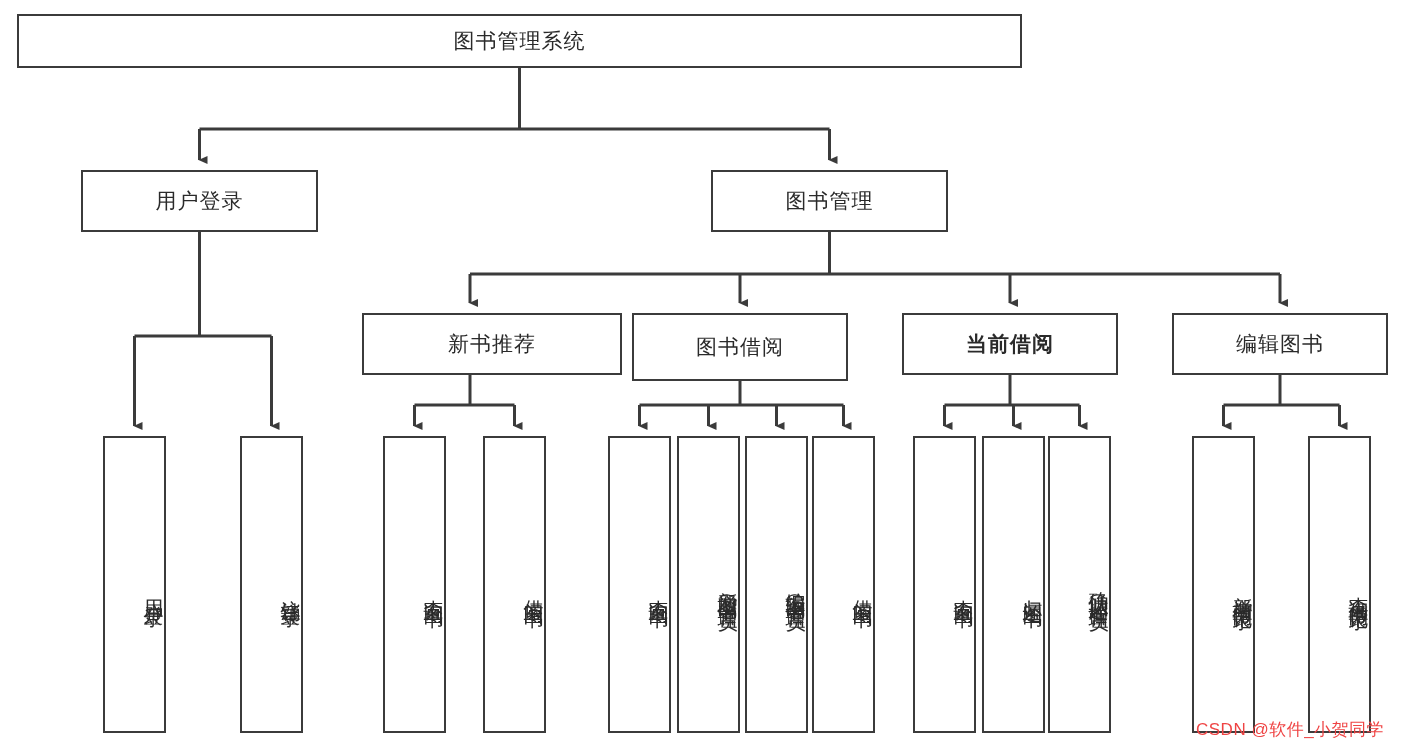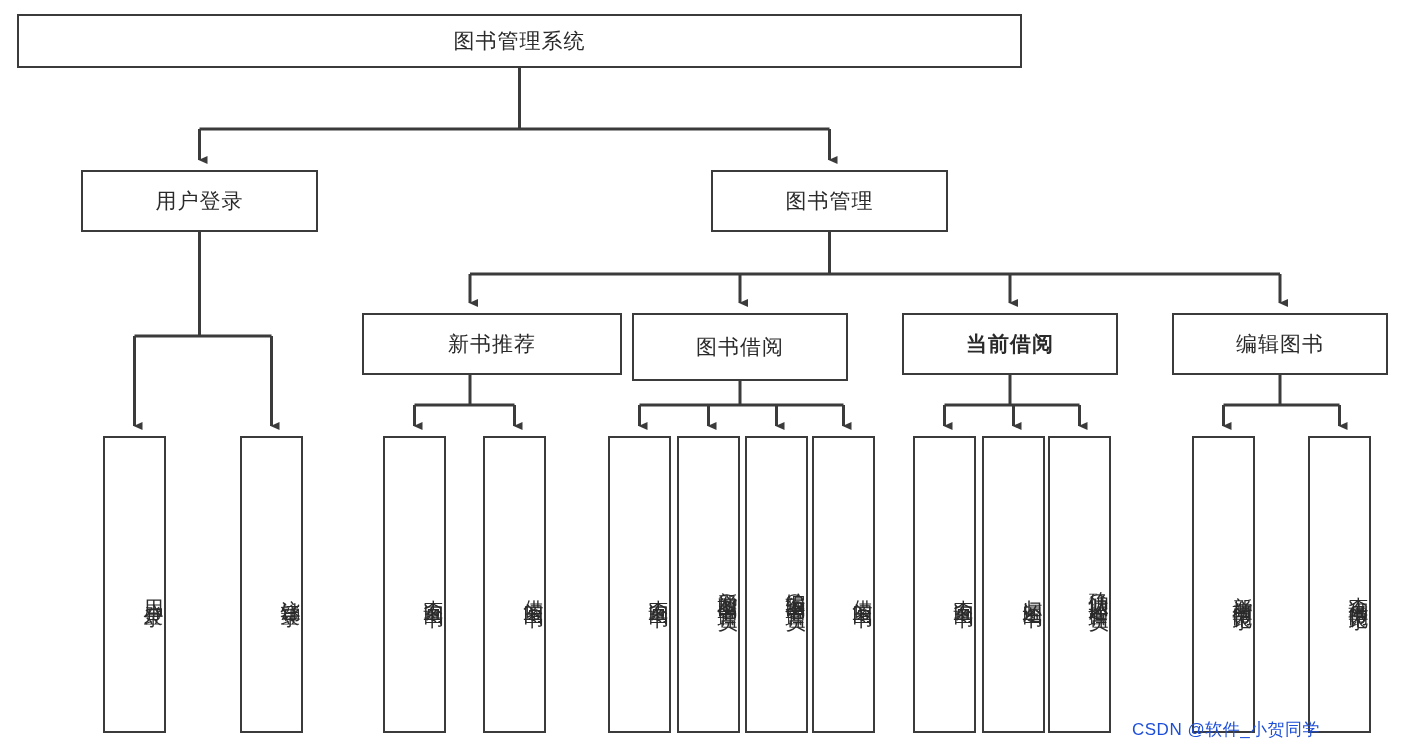--- a/index.html
+++ b/index.html
@@ -168,15 +168,15 @@
         <span>确认归还（管理员）</span>
       </div>
       <div class="node vertical" style="left: 1192px; top: 436px; width: 63px; height: 297px; border-color: rgb(59, 59, 59); background: rgb(255, 255, 255); color: rgb(42, 42, 42);">
         <span>新增借阅记录</span>
       </div>
       <div class="node vertical" style="left: 1308px; top: 436px; width: 63px; height: 297px; border-color: rgb(59, 59, 59); background: rgb(255, 255, 255); color: rgb(42, 42, 42);">
         <span>查询借阅记录</span>
       </div>
     </div>
 
-  <div class="watermark" style="left: 1132px; top: 718px; color: #1d4ed8;">CSDN @软件_小贺同学</div>
+  <div class="watermark" style="left: 1196px; top: 718px; color: #ef4444;">CSDN @软件_小贺同学</div>
 
 </div>
 
 </body></html>

